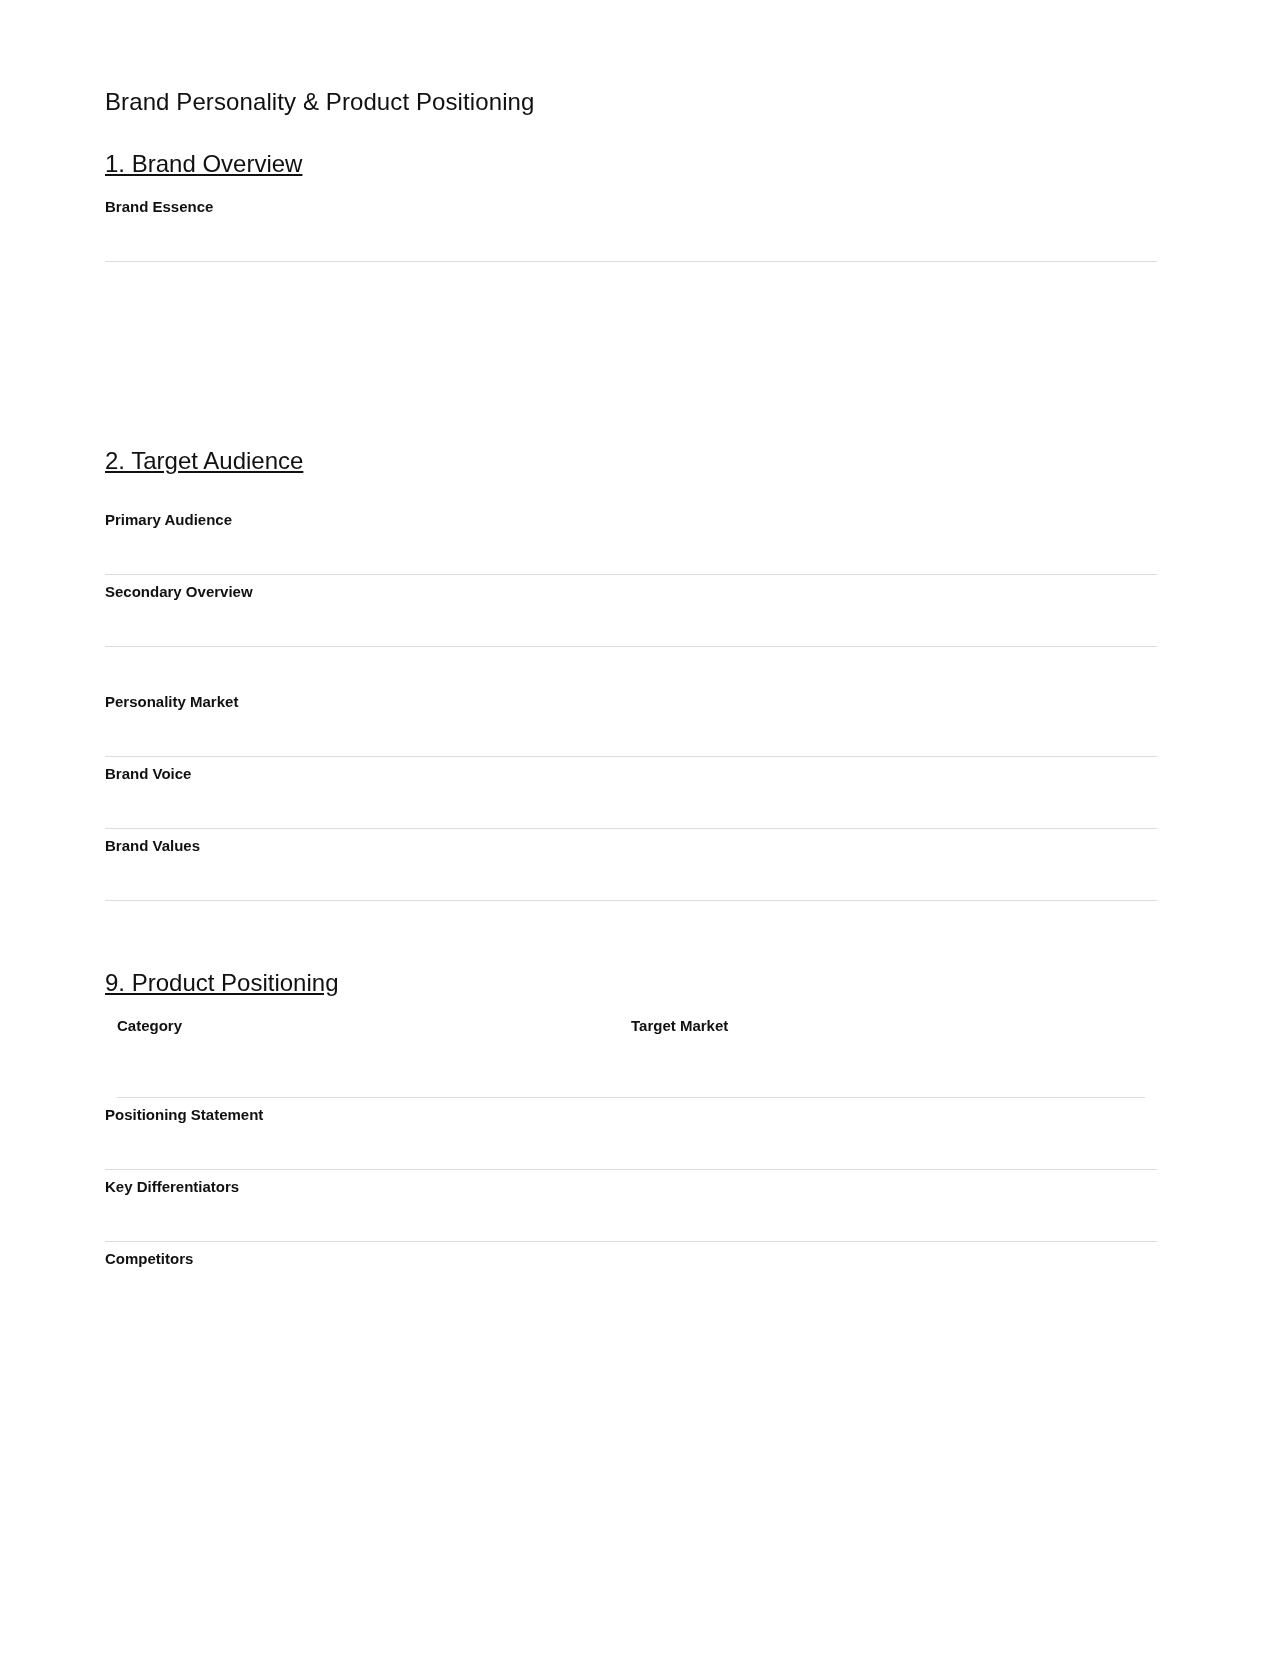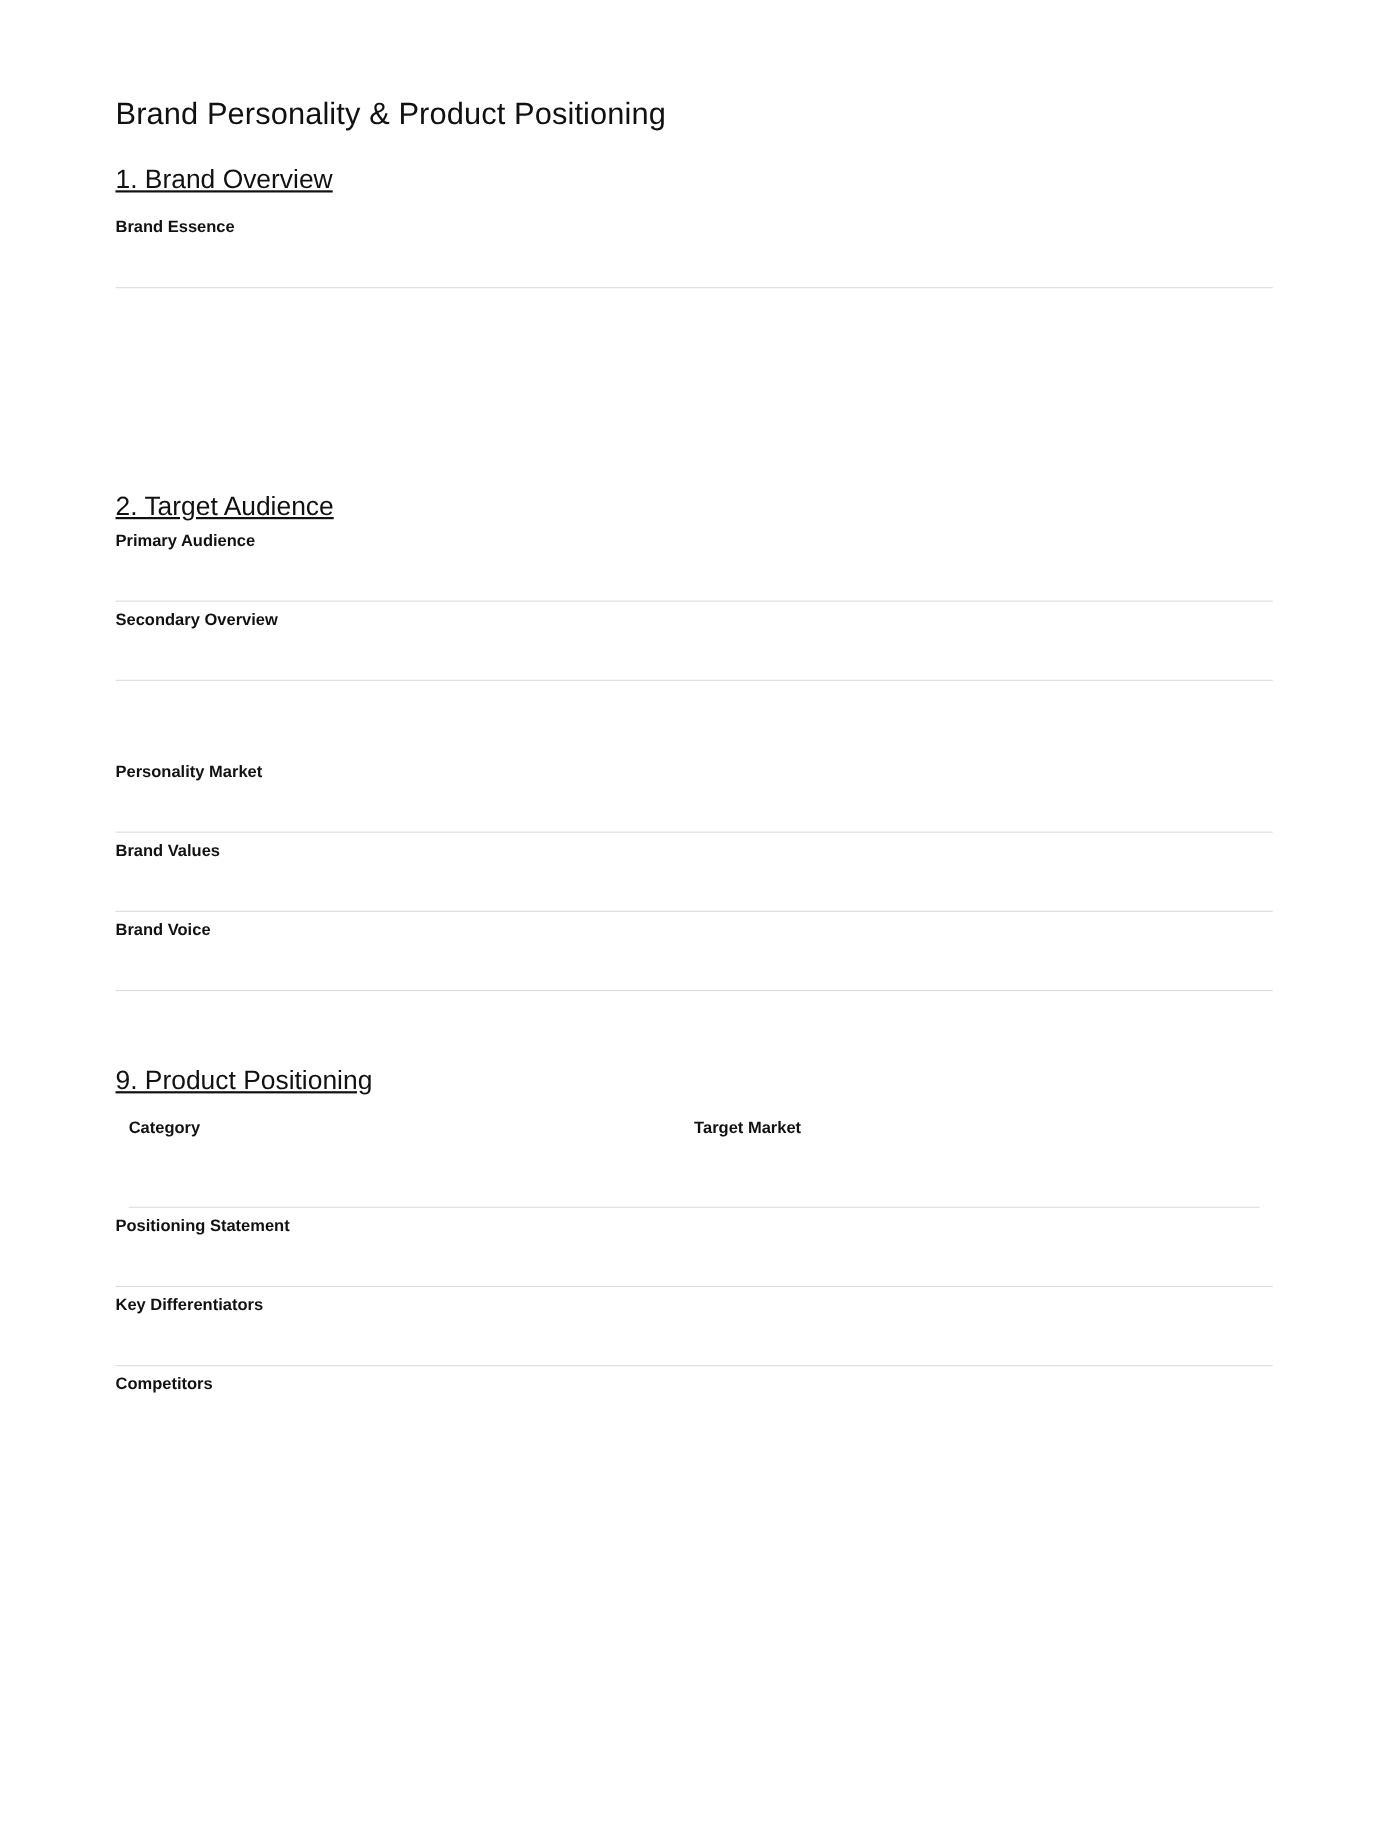--- a/index.html
+++ b/index.html
@@ -1,18 +1,18 @@
 <!DOCTYPE html>
 <html><head>
 <meta charset="utf-8">
 <style>
   html, body { margin:0; padding:0; background:#ffffff; }
   body { width:1263px; height:1664px; font-family:"Liberation Sans", "DejaVu Sans", sans-serif; color:#111; position:relative; }
   .page { position:absolute; left:105px; top:0; width:1052px; }
-  h1 { font-size:28px; font-weight:500; margin:0; position:absolute; top:88px; left:0; white-space:nowrap; letter-spacing:0.1px; }
+  h1 { font-size:24px; font-weight:500; margin:0; position:absolute; top:88px; left:0; white-space:nowrap; letter-spacing:0.1px; }
   .section { position:absolute; left:0; width:1052px;text-decoration:underline; }
   h2 { font-size:24px; font-weight:500; margin:0; white-space:nowrap; }
   .field { position:relative; height:71px; border-bottom:1px solid #dcdcdc; }
   .field.last-noline { border-bottom:none; }
   .field label { position:absolute; top:8px; left:0; font-size:15px; font-weight:bold; white-space:nowrap; }
   .field .input { position:absolute; left:0; right:0; top:30px; bottom:2px; border:none; background:transparent; outline:none; font-size:15px; font-family:"Liberation Sans", sans-serif; }
   .row2 { display:flex; justify-content:center; }
   .row2 .field { width:514px; height:88px; }
 </style>
 </head>
@@ -26,44 +26,44 @@
     <div style="margin-top:12px;">
       <div class="field">
         <label>Brand Essence</label>
         <input class="input" value="" style="">
       </div>
     </div>
   </div>
 
   <div class="section" style="top:447px;">
     <h2>2. Target Audience</h2>
-    <div style="margin-top:0;">
+    <div style="margin-top:28px;">
       <div class="field">
         <label>Primary Audience</label>
         <input class="input" value="" style="">
       </div>
       <div class="field">
         <label>Secondary Overview</label>
         <input class="input" value="" style="">
       </div>
     </div>
   </div>
 
   <div class="section" style="top:673px;">
     <div style="margin-top:12px;">
       <div class="field">
         <label>Personality Market</label>
         <input class="input" value="" style="">
       </div>
       <div class="field">
-        <label>Brand Values</label>
+        <label>Brand Voice</label>
         <input class="input" value="" style="">
       </div>
       <div class="field">
-        <label>Brand Voice</label>
+        <label>Brand Values</label>
         <input class="input" value="" style="">
       </div>
     </div>
   </div>
 
   <div class="section" style="top:969px;">
     <h2>9. Product Positioning</h2>
     <div style="margin-top:12px;">
       <div class="row2">
         <div class="field">

